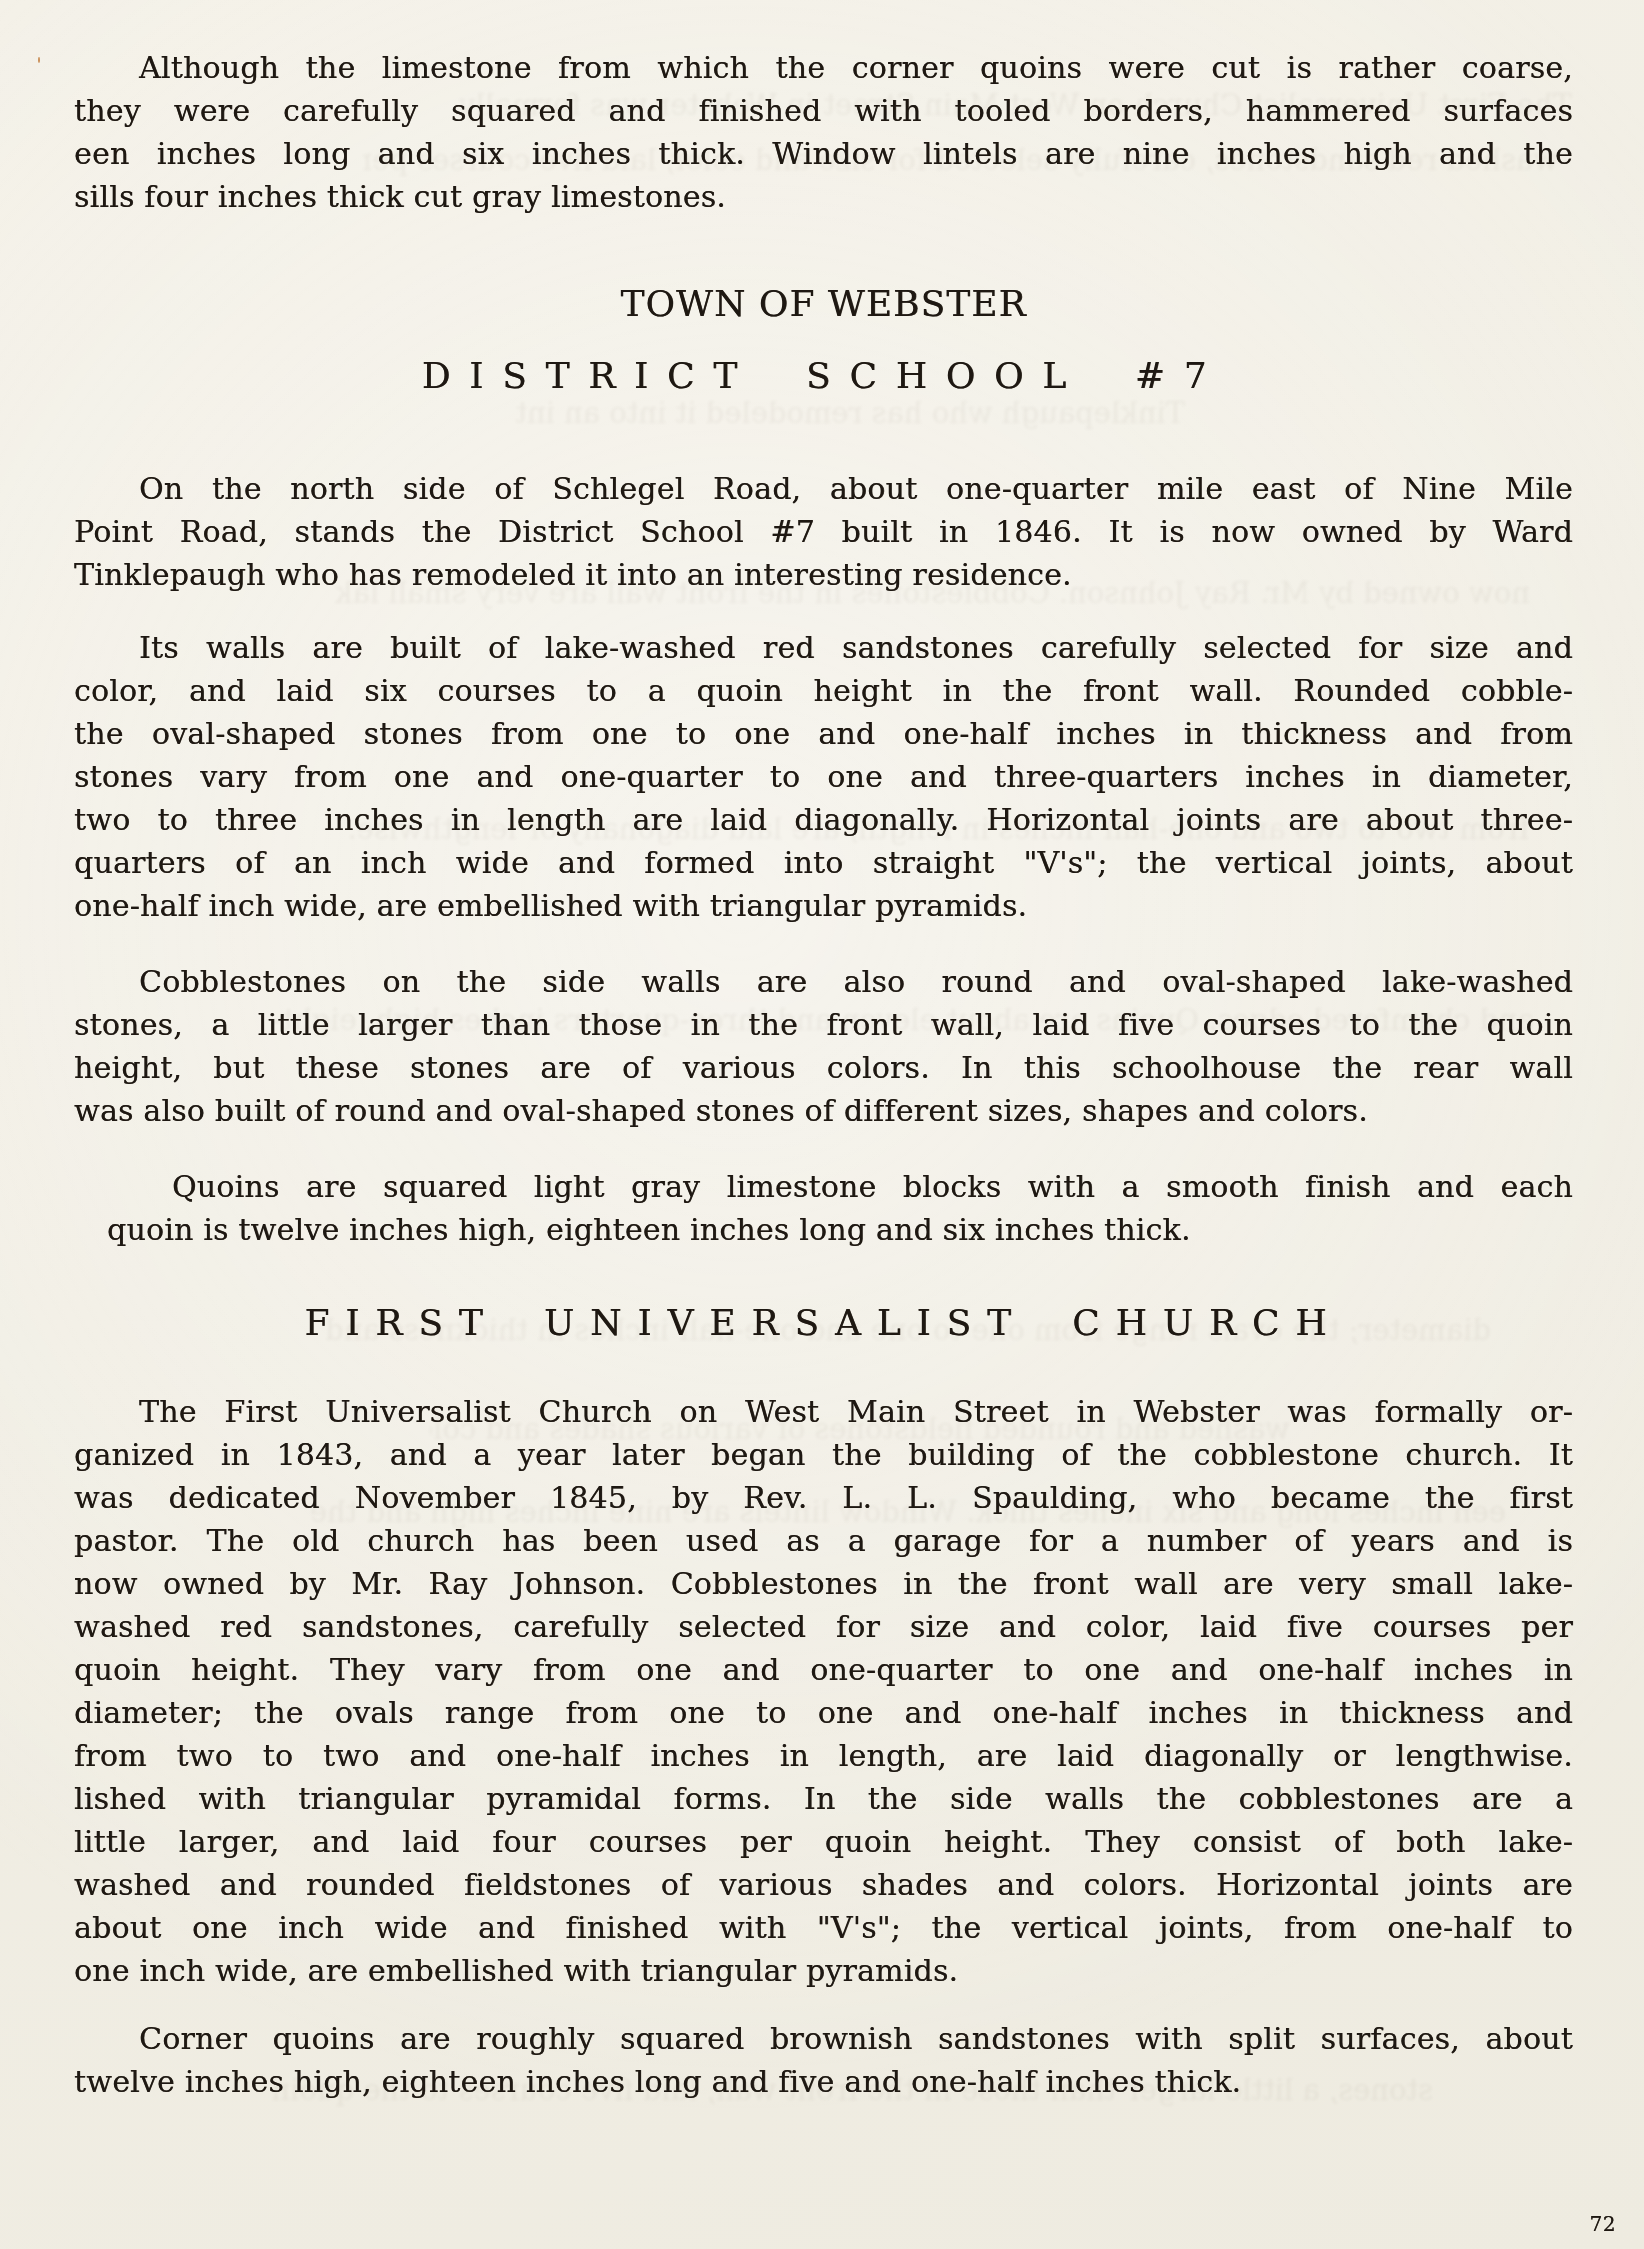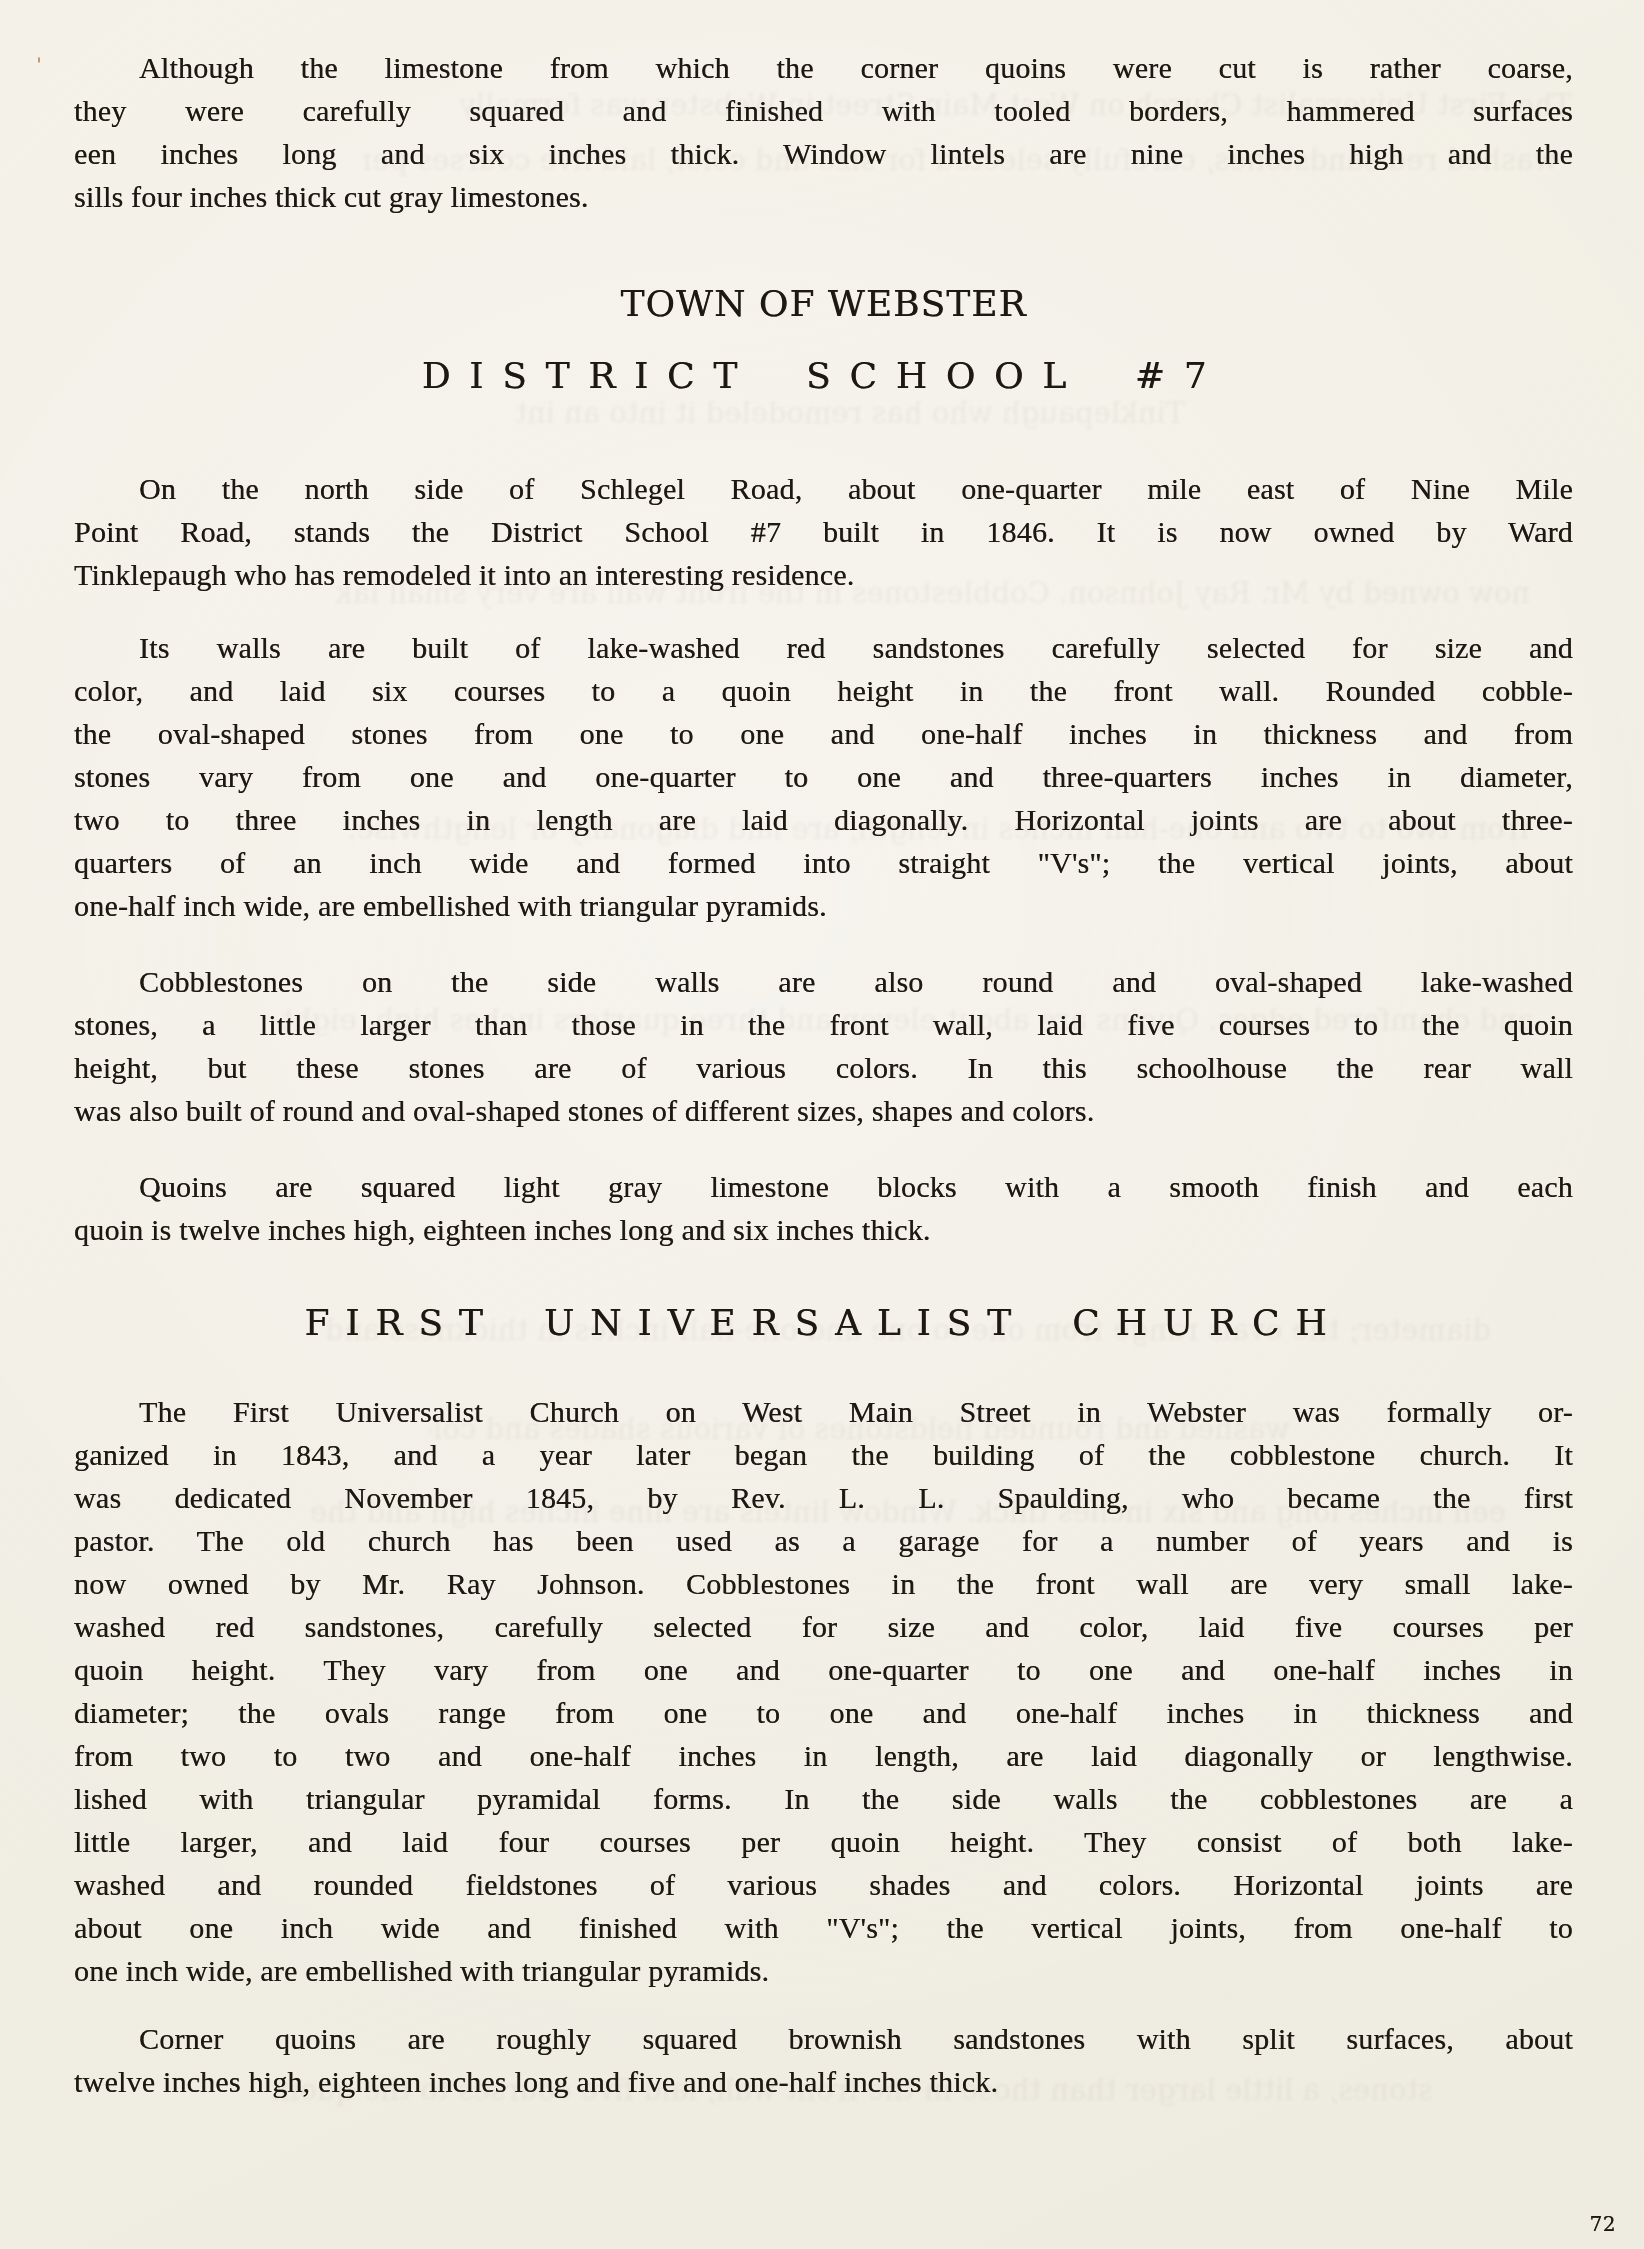--- a/index.html
+++ b/index.html
@@ -35,21 +35,20 @@
     width: 1645px;
     height: 2250px;
     padding: 46px 72px 0 74px;
     z-index: 2;
   }
   .body-text {
     font-size: 30px;
     line-height: 43px;
     text-shadow: 0.3px 0.3px 0.2px rgba(30,22,14,0.75);
     letter-spacing: 0.2px;
-    font-family: Liberation Serif, serif;
   }
   .para { margin: 0; }
   .pline {
     display: block;
     text-align: justify;
     text-align-last: justify;
     white-space: normal;
   }
   .pline.last { text-align-last: left; }
   .para .pline:first-child { text-indent: 65px; }
@@ -63,21 +62,21 @@
     text-shadow: 0.4px 0.4px 0.2px rgba(30,22,14,0.8);
   }
   .h-town   { margin-top: 67px; letter-spacing: 1px; }
   .h-school { margin-top: 34px;  letter-spacing: 0.52em; word-spacing: 0.55em; }
   .h-church { margin-top: 53px; letter-spacing: 0.44em; word-spacing: 0.5em; }
 
   .p-intro   { margin-top: 0; }
   .p-school1 { margin-top: 72px; }
   .p-school2 { margin-top: 30px; }
   .p-school3 { margin-top: 33px; }
-  .p-school4 { margin-top: 33px; }
+  .p-school4 { margin-top: 33px; margin-left: 33px; }
   .p-church1 { margin-top: 48px; }
   .p-church2 { margin-top: 25px; }
 
   .page-number {
     position: absolute;
     left: 0;
     right: 29px;
     top: 2209px;
     text-align: right;
     font-size: 20px;

